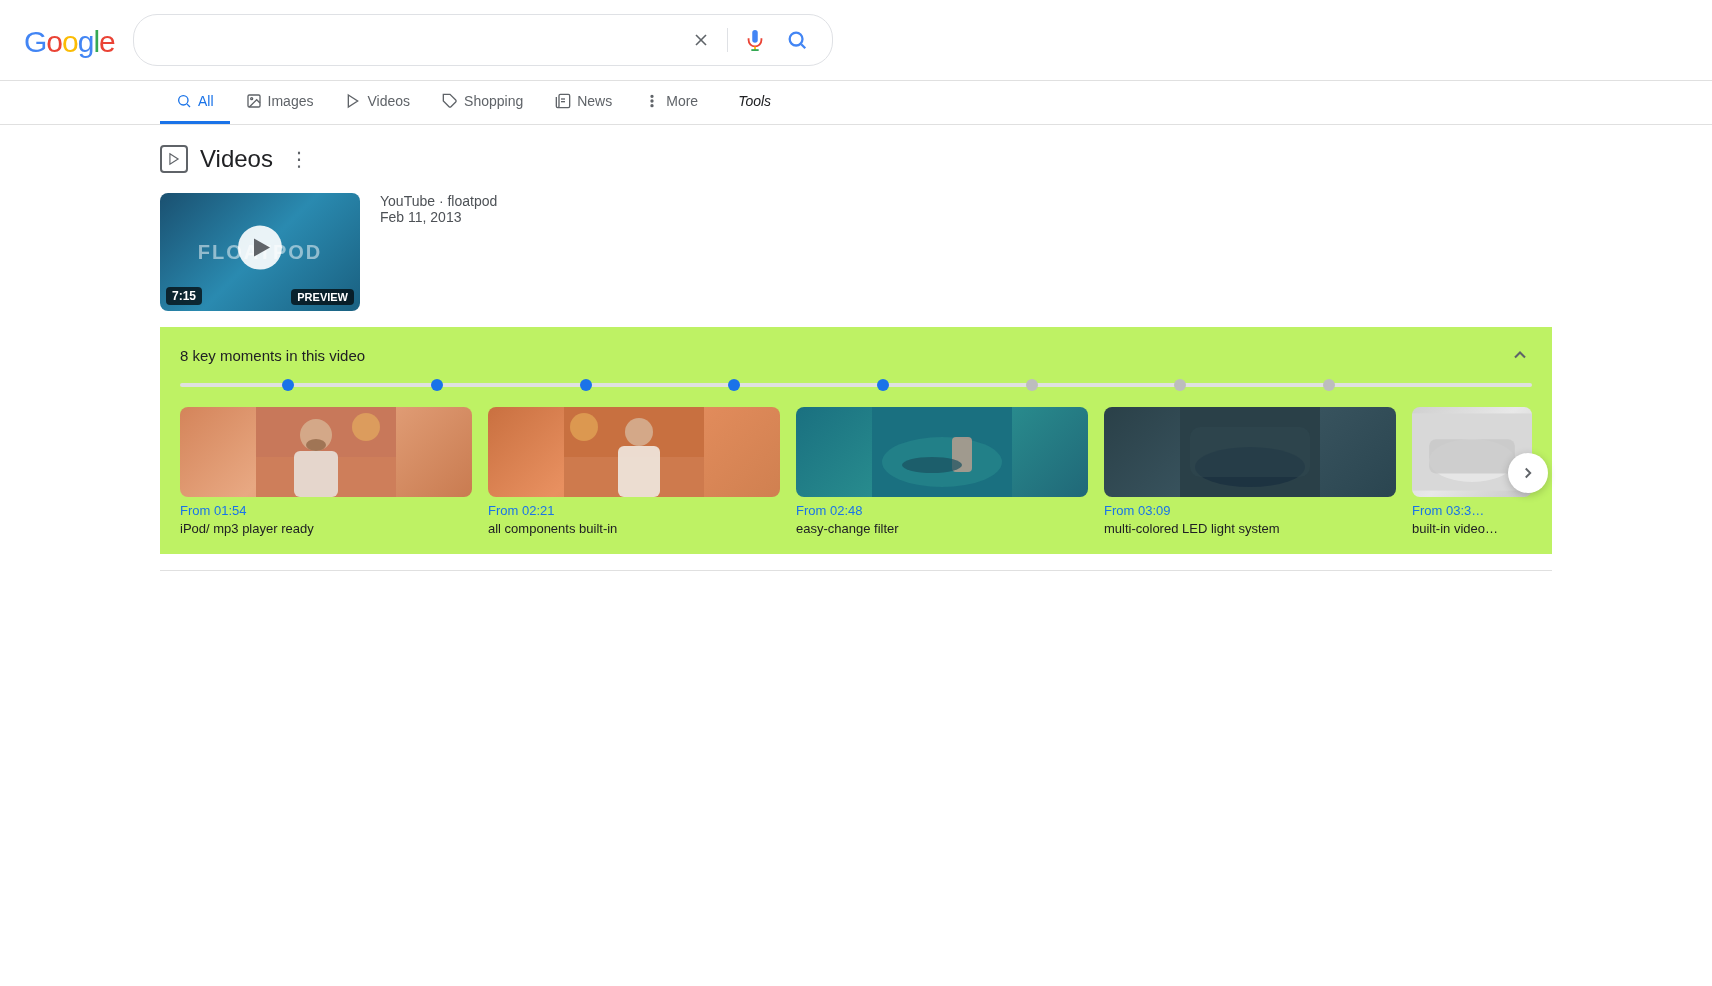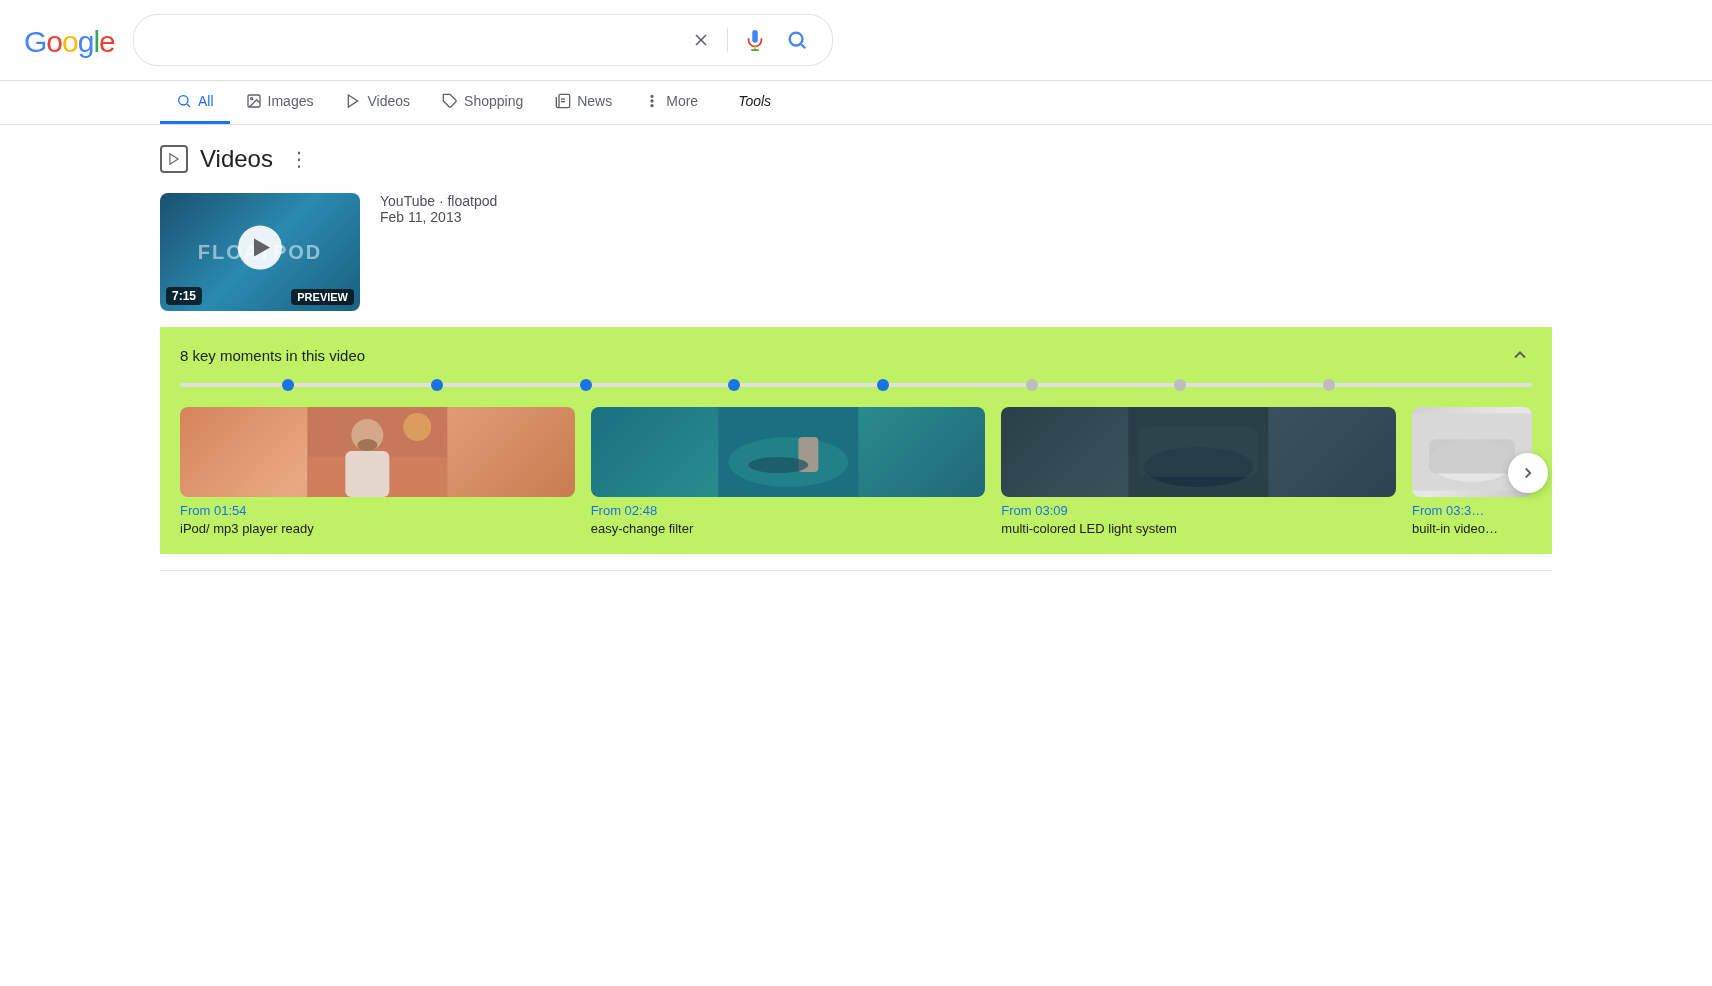--- a/index.html
+++ b/index.html
@@ -492,20 +492,36 @@
 
               <rect x="38" y="44" width="44" height="46" rx="6" fill="#e8e0d8" opacity="0.9"></rect>
 
               <ellipse cx="60" cy="38" rx="10" ry="6" fill="#8a6040" opacity="0.7"></ellipse>
             </svg>
           </div>
           <div class="moment-time">From 01:54</div>
           <div class="moment-label">iPod/ mp3 player ready</div>
         </div>
 
+        <div class="moment-item">
+          <div class="moment-thumb thumb-2">
+            <svg width="100%" height="100%" viewBox="0 0 140 90">
+              <rect width="140" height="90" fill="#c87040"></rect>
+              <rect x="0" y="50" width="140" height="40" fill="#d4845a" opacity="0.5"></rect>
+
+              <circle cx="20" cy="20" r="14" fill="#f0c060" opacity="0.5"></circle>
+
+              <circle cx="75" cy="25" r="14" fill="#d4a888"></circle>
+
+              <rect x="54" y="39" width="42" height="51" rx="6" fill="#f0e8e0" opacity="0.9"></rect>
+            </svg>
+          </div>
+          <div class="moment-time">From 02:21</div>
+          <div class="moment-label">all components built-in</div>
+        </div>
 
         <div class="moment-item">
           <div class="moment-thumb thumb-3">
             <svg width="100%" height="100%" viewBox="0 0 140 90">
               <rect width="140" height="90" fill="#1a7080"></rect>
 
               <ellipse cx="70" cy="55" rx="60" ry="25" fill="#2a9090" opacity="0.5"></ellipse>
 
               <rect x="80" y="30" width="20" height="35" rx="4" fill="#c0a090" opacity="0.8"></rect>
 

